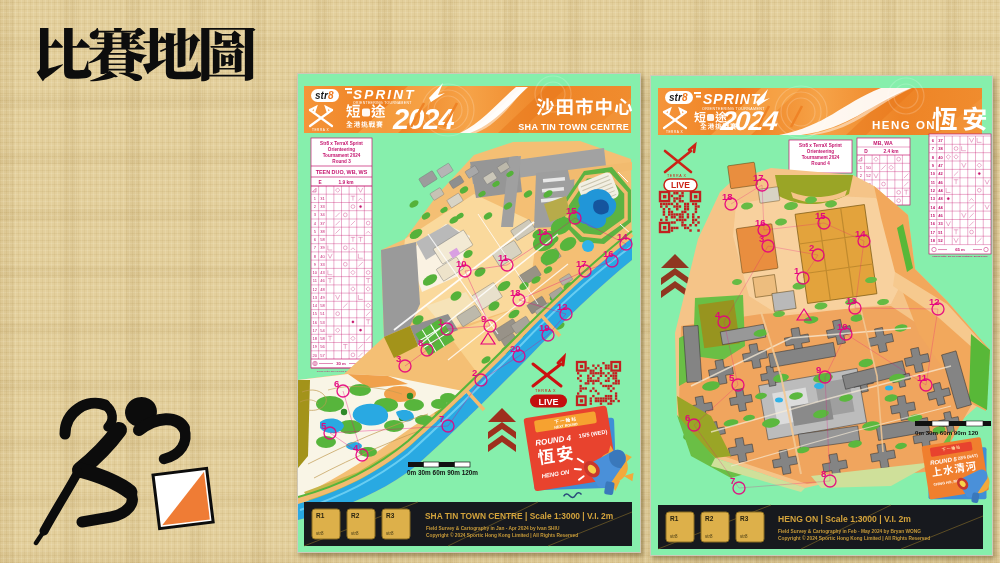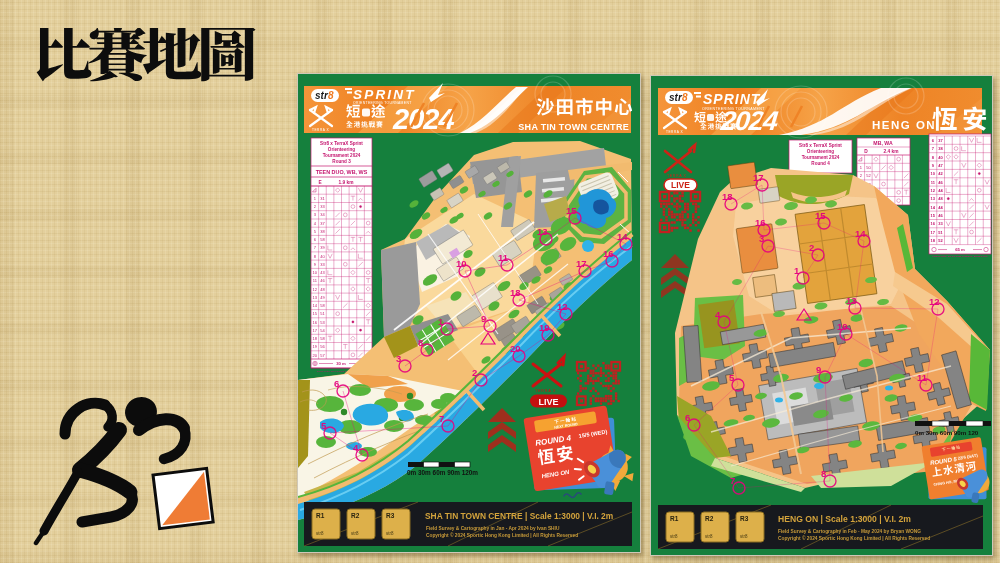--- a/index.html
+++ b/index.html
@@ -5,21 +5,21 @@
 html,body{width:1000px;height:563px;overflow:hidden;font-family:"Liberation Sans",sans-serif}
 .abs{position:absolute}
 body{position:relative;background:#e3cf9c}
 .bg{position:absolute;inset:0;
 background-image:
  repeating-linear-gradient(90deg, rgba(164,132,62,.09) 0 1px, rgba(0,0,0,0) 1px 3px, rgba(255,250,226,.13) 3px 4px, rgba(0,0,0,0) 4px 6px),
  repeating-linear-gradient(0deg, rgba(160,128,58,.10) 0 1px, rgba(0,0,0,0) 1px 4px, rgba(255,250,228,.11) 4px 5px, rgba(0,0,0,0) 5px 7px),
  repeating-linear-gradient(90deg, rgba(146,112,48,.07) 0 14px, rgba(0,0,0,0) 14px 63px),
  repeating-linear-gradient(0deg, rgba(146,112,48,.06) 0 12px, rgba(0,0,0,0) 12px 57px);
 }
-.sheet{position:absolute;background:#15803d;box-shadow:2px 3px 5px rgba(80,60,20,.45);border:1px solid #cfc8b8}
+.sheet{position:absolute;background:#86efac;box-shadow:2px 3px 5px rgba(80,60,20,.45);border:1px solid #cfc8b8}
 svg{display:block}
 text{font-family:"Liberation Sans",sans-serif}
 </style></head>
 <body>
 
 <div class="bg"></div>
 <svg class="abs" width="0" height="0">
     <defs>
 <path id="tb1" d="M708 -23 530 -42V727C530 830 566 855 677 855H765C930 855 982 826 982 765C982 739 970 722 933 704L929 558H919C899 620 879 677 865 698C856 709 845 712 834 712C821 713 801 713 780 713H711C683 713 672 706 672 683V341H929C944 341 955 336 958 325C907 275 817 196 817 196L737 313H672V5C698 1 707 -10 708 -23ZM387 198 315 313H272V8C301 3 310 -7 313 -24L132 -41V678C132 706 124 717 77 746L178 898C190 890 202 876 211 857C353 762 458 674 513 624L510 616C428 641 343 665 272 684V341H485C499 341 511 336 513 325C470 276 387 198 387 198Z"></path>
 <path id="tb2" d="M959 356C917 322 850 275 850 275C854 273 856 270 857 265C831 243 794 215 777 202H847C861 202 871 197 874 186L840 159C873 146 908 129 931 114C951 113 961 111 969 102L856 -4L792 61H557C602 18 587 -74 403 -57L397 -51C427 -28 450 18 450 61H191C188 46 183 29 176 12H163C163 38 128 62 100 71C65 84 39 111 47 152C56 194 103 210 138 197L152 190L156 202H284V253H164L172 281H284V344H36L44 372H262C218 456 121 540 17 594L23 605C92 588 161 564 224 533V776H249C283 776 310 768 329 760C257 808 151 858 51 884L54 897C197 894 356 868 449 826C481 834 501 829 510 819L376 724L355 741C357 739 358 738 358 737V719H639V756C606 756 569 756 528 758L525 770C644 795 723 841 766 875C871 950 1065 781 696 759C735 751 776 731 776 723V529C812 554 852 576 896 595C909 532 938 489 985 474L986 463C879 453 749 425 671 372H932C946 372 957 367 959 356ZM358 691V630H639V691ZM358 602V542H639V602ZM358 457H639V514H358ZM636 429H379C398 411 416 392 430 372H638C645 385 652 397 659 408ZM778 113 726 174H707V126C728 122 734 114 735 103L568 89V174H421V126C442 122 447 114 449 103L284 89V174H170C186 154 196 125 194 89H801L798 127ZM568 253H421V202H568ZM568 281V344H421V281ZM707 253V202H761L718 253ZM707 281H831C838 281 844 280 848 277L791 344H707Z"></path>

